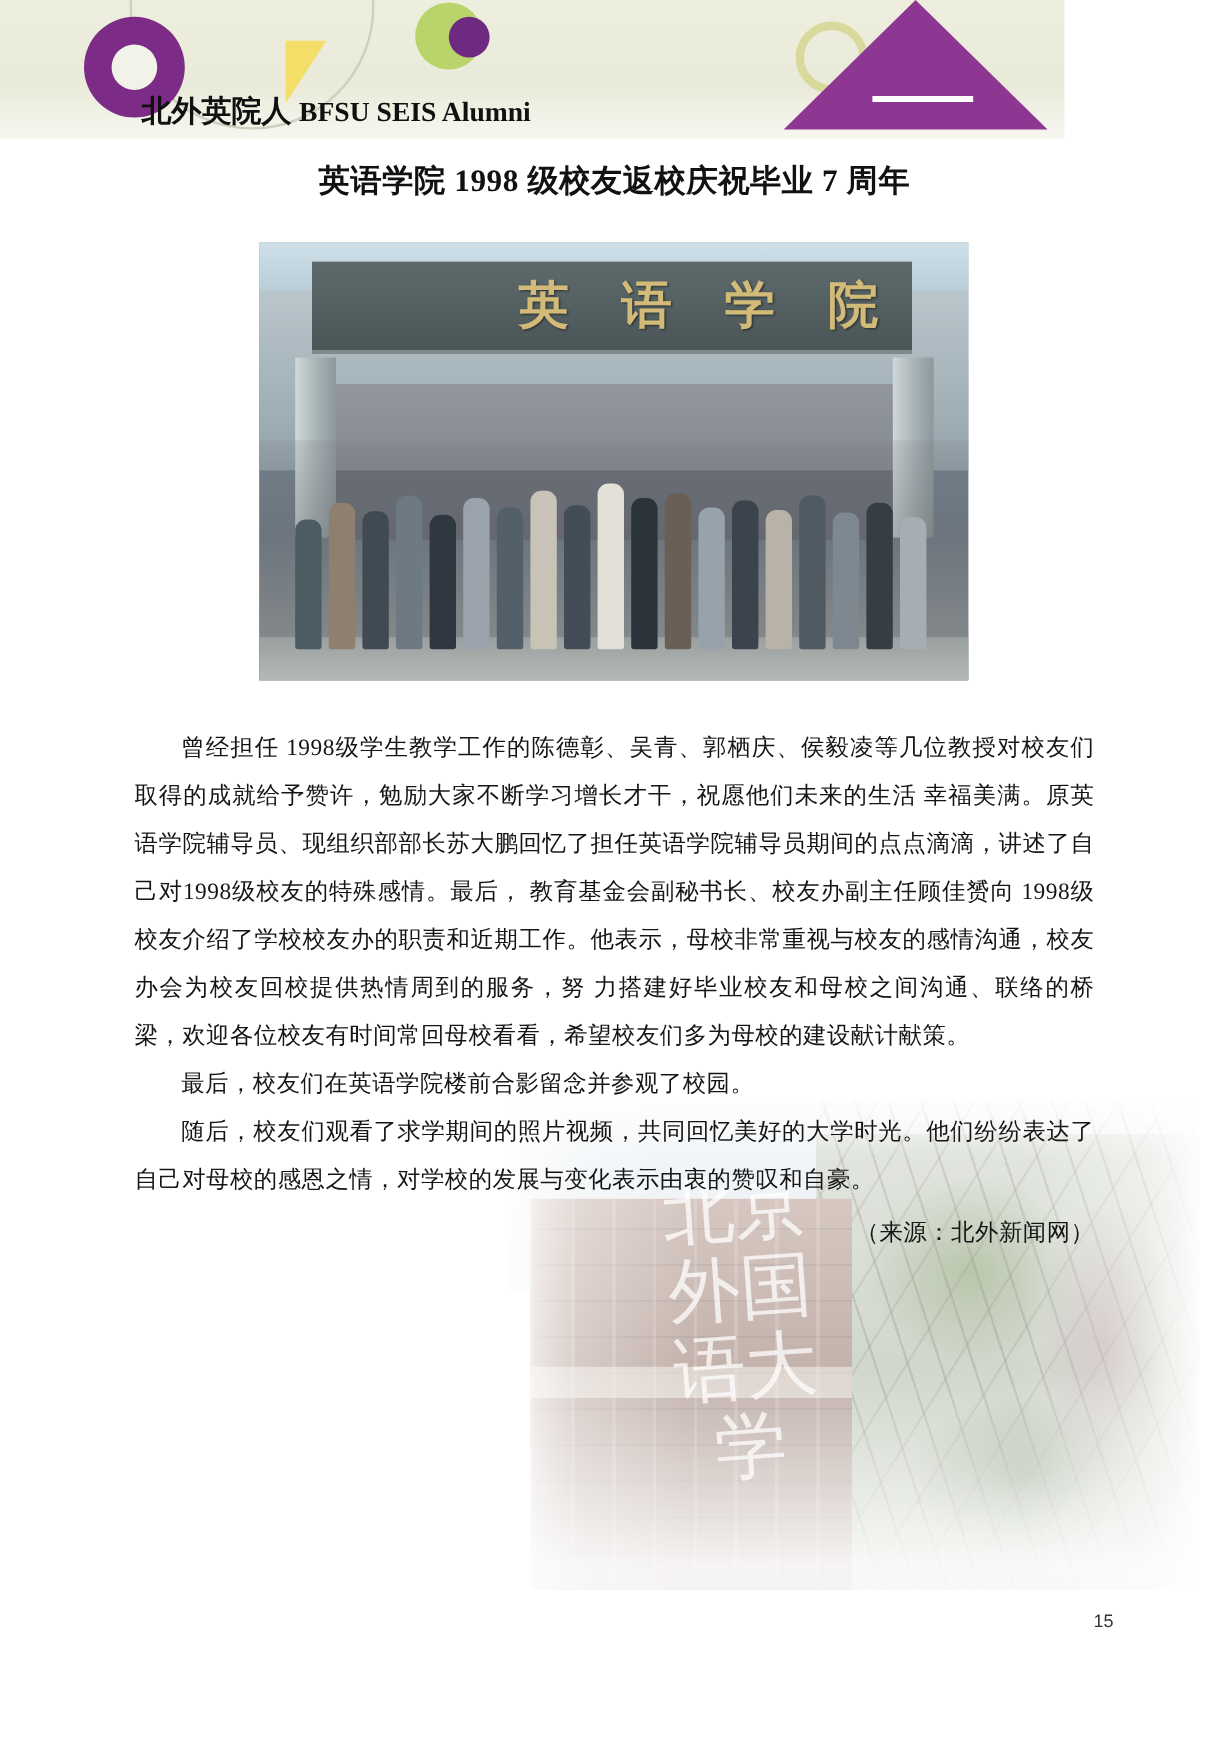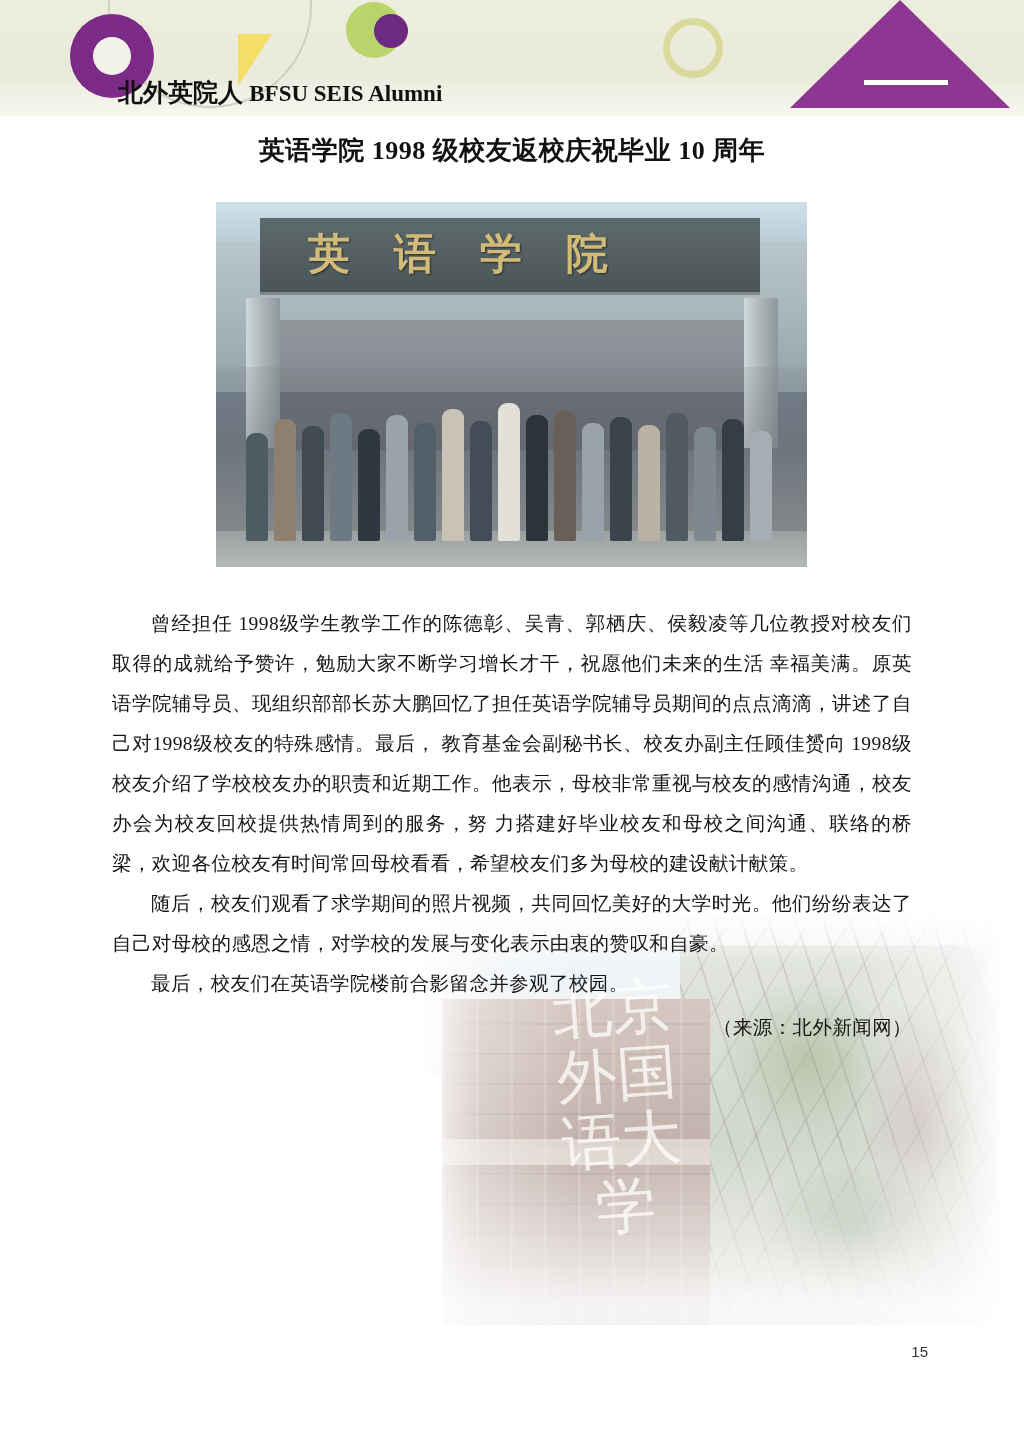--- a/index.html
+++ b/index.html
@@ -13,24 +13,25 @@
     position: relative;
     font-family: "Liberation Serif", serif;
     color: #1a1a1a;
     overflow: hidden;
   }
 
   
   .header {
     position: absolute;
     top: 0; left: 0;
-    width: 1024px;
+    width: 864px;
     height: 116px;
     background: linear-gradient(180deg, #eeeede 0%, #eaeada 62%, #f7f7f1 100%);
     overflow: hidden;
+    padding-left: 23px;
   }
   .hdr-arc {
     position: absolute;
     left: 108px; top: -96px;
     width: 200px; height: 200px;
     border: 2px solid #cfcfbe;
     border-radius: 50%;
     background: transparent;
   }
   .hdr-ring-big {
@@ -129,22 +130,22 @@
   .pm-facade {
     position: absolute; left:0; top:40px; width:591px; height:150px;
     background: linear-gradient(180deg,#b9c6cc 0%, #94a3ab 100%);
   }
   .pm-signboard {
     position: absolute; left: 44px; top: 16px; width: 500px; height: 74px;
     background: linear-gradient(180deg,#5d6a6c 0%, #4a5557 100%);
     border-bottom: 3px solid #7f8a8c;
   }
   .pm-sign-text {
-    position: absolute; left: 4px; top: 8px; width: 500px;
-    text-align: left;
+    position: absolute; left: 16px; top: 8px; width: 500px;
+    text-align: right;
     color: #d9c07a;
     font-size: 42px;
     letter-spacing: 44px;
     text-indent: 44px;
     font-weight: bold;
     font-family: "DejaVu Sans", sans-serif;
     text-shadow: 1px 1px 2px rgba(0,0,0,.55);
     opacity: .95;
   }
   .pm-col {
@@ -286,21 +287,21 @@
   <div class="hdr-dot-purple"></div>
   <div class="hdr-ring-olive"></div>
   <div class="hdr-tri-purple"></div>
   <div class="hdr-dash"></div>
   <div class="hdr-title">
     <span>北外英院人</span>
     <span class="en">BFSU SEIS Alumni</span>
   </div>
 </div>
 
-<div class="article-title">英语学院 1998 级校友返校庆祝毕业 10 周年</div>
+<div class="article-title">英语学院 1998 级校友返校庆祝毕业 7 周年</div>
 
 <div class="photo-main">
   <div class="pm-sky"></div>
   <div class="pm-facade"></div>
   <div class="pm-signboard">
     <div class="pm-sign-text">英语学院</div>
   </div>
   <div class="pm-col l"></div>
   <div class="pm-col r"></div>
   <div class="pm-doorway"></div>
@@ -335,18 +336,18 @@
   <div class="pc-building">
     <div class="pc-bld-grid"></div>
     <div class="pc-bld-band"></div>
   </div>
   <div class="pc-calligraphy">北京外国语大学</div>
   <div class="photo-campus-fade"></div>
 </div>
 
 <div class="body-text">
   <p>曾经担任 1998级学生教学工作的陈德彰、吴青、郭栖庆、侯毅凌等几位教授对校友们取得的成就给予赞许，勉励大家不断学习增长才干，祝愿他们未来的生活 幸福美满。原英语学院辅导员、现组织部部长苏大鹏回忆了担任英语学院辅导员期间的点点滴滴，讲述了自己对1998级校友的特殊感情。最后， 教育基金会副秘书长、校友办副主任顾佳赟向 1998级校友介绍了学校校友办的职责和近期工作。他表示，母校非常重视与校友的感情沟通，校友办会为校友回校提供热情周到的服务，努 力搭建好毕业校友和母校之间沟通、联络的桥梁，欢迎各位校友有时间常回母校看看，希望校友们多为母校的建设献计献策。</p>
+  <p>最后，校友们在英语学院楼前合影留念并参观了校园。</p>
   <p>随后，校友们观看了求学期间的照片视频，共同回忆美好的大学时光。他们纷纷表达了自己对母校的感恩之情，对学校的发展与变化表示由衷的赞叹和自豪。</p>
-  <p>最后，校友们在英语学院楼前合影留念并参观了校园。</p>
   <p class="sig">（来源：北外新闻网）</p>
 </div>
 
 <div class="page-number">15</div>
 
 </body></html>

